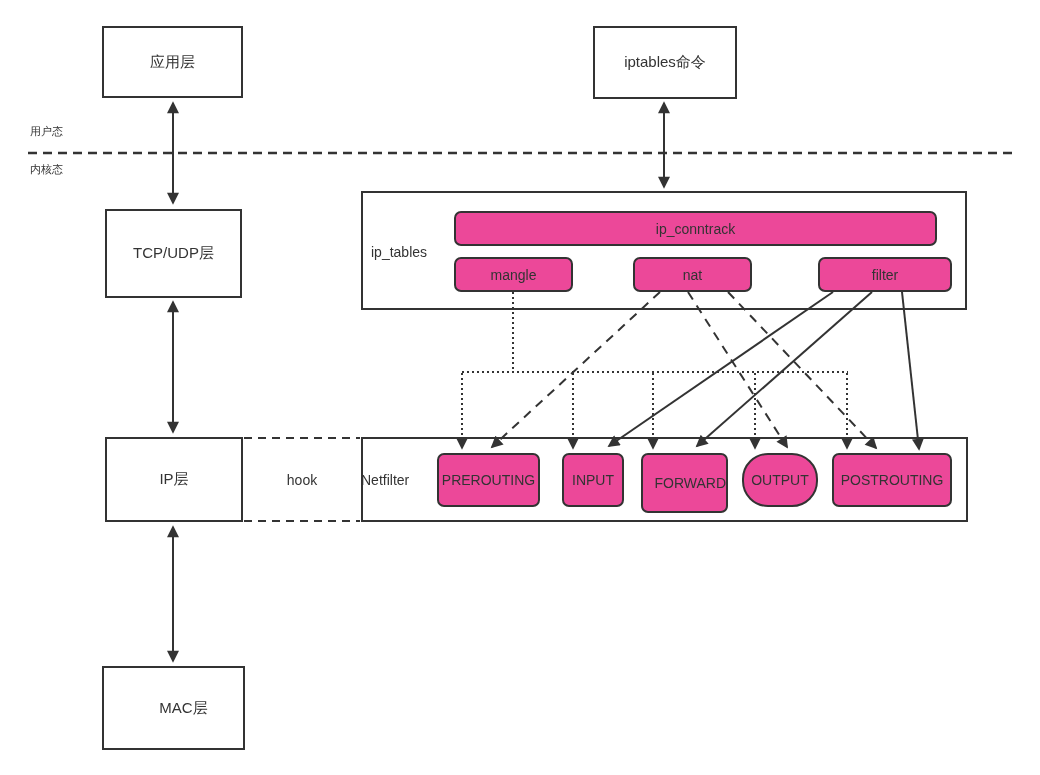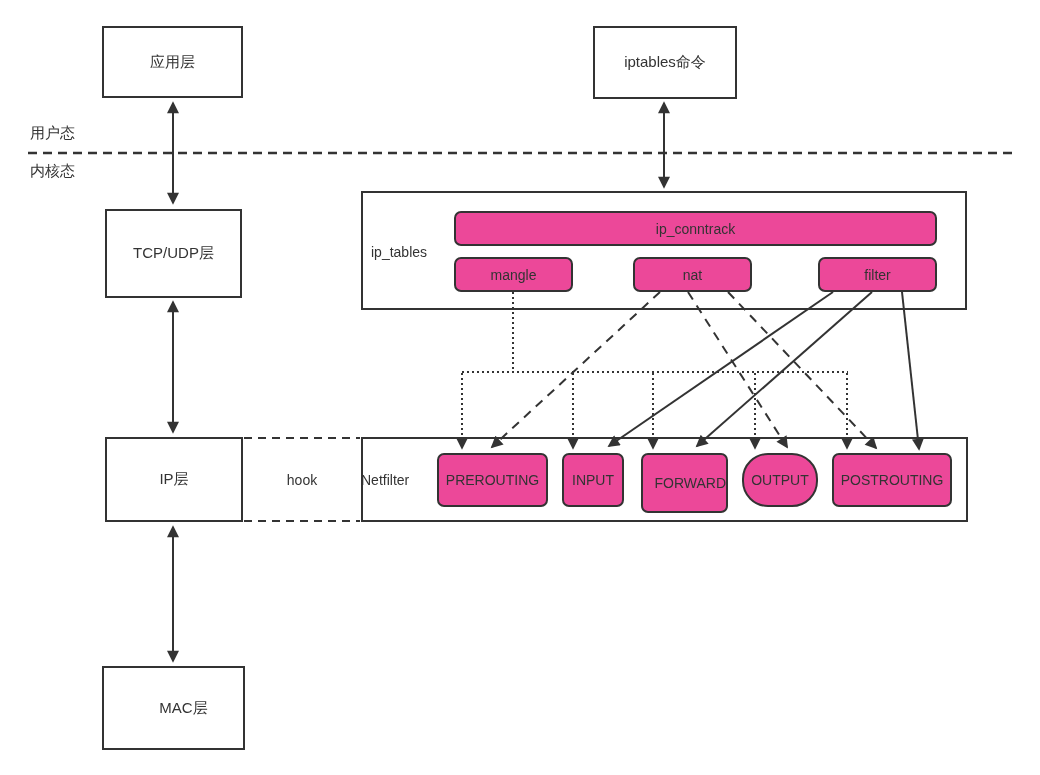--- a/index.html
+++ b/index.html
@@ -13,21 +13,21 @@
     font-size:15px;color:#333;z-index:2;
   }
   .rbox{
     position:absolute;box-sizing:border-box;border:2px solid #333;background:#ec4899;
     border-radius:7px;display:flex;align-items:center;justify-content:center;
     font-size:14px;color:#333;z-index:3;
   }
   .lbl{
     position:absolute;font-size:14px;color:#333;z-index:4;white-space:nowrap;
   }
-  .cjk{font-size:15px;}
+  .cjk{font-size:11px;}
   #connectors{position:absolute;left:0;top:0;z-index:5;pointer-events:none;}
 </style>
 </head>
 <body>
 
 <div id="canvas">
 
   <div class="lbl cjk" style="left:30px;top:124px;">用户态</div>
   <div class="lbl cjk" style="left:30px;top:162px;">内核态</div>
 
@@ -52,29 +52,29 @@
   <div class="lbl" style="left:371px;top:244px;">ip_tables</div>
   <div class="rbox" style="left:454px;top:211px;width:483px;height:35px;">
     <span>ip_conntrack</span>
   </div>
   <div class="rbox" style="left:454px;top:257px;width:119px;height:35px;">
     <span>mangle</span>
   </div>
   <div class="rbox" style="left:633px;top:257px;width:119px;height:35px;">
     <span>nat</span>
   </div>
-  <div class="rbox" style="left:818px;top:257px;width:119px;height:35px;">
+  <div class="rbox" style="left:818px;top:257px;width:134px;height:35px;">
     <span>filter</span>
   </div>
 
   <div class="lbl" style="left:262px;top:472px;width:80px;text-align:center;">hook</div>
 
   <div class="box" style="left:361px;top:437px;width:607px;height:85px;"></div>
   <div class="lbl" style="left:361px;top:472px;">Netfilter</div>
-  <div class="rbox" style="left:437px;top:453px;width:111px;height:54px;">
+  <div class="rbox" style="left:437px;top:453px;width:103px;height:54px;">
     <span>PREROUTING</span>
   </div>
   <div class="rbox" style="left:562px;top:453px;width:62px;height:54px;">
     <span>INPUT</span>
   </div>
   <div class="rbox" style="left:641px;top:453px;width:87px;height:60px;justify-content:flex-end;">
     <span>FORWARD</span>
   </div>
   <div class="rbox" style="left:742px;top:453px;width:76px;height:54px;border-radius:26px;">
     <span>OUTPUT</span>

